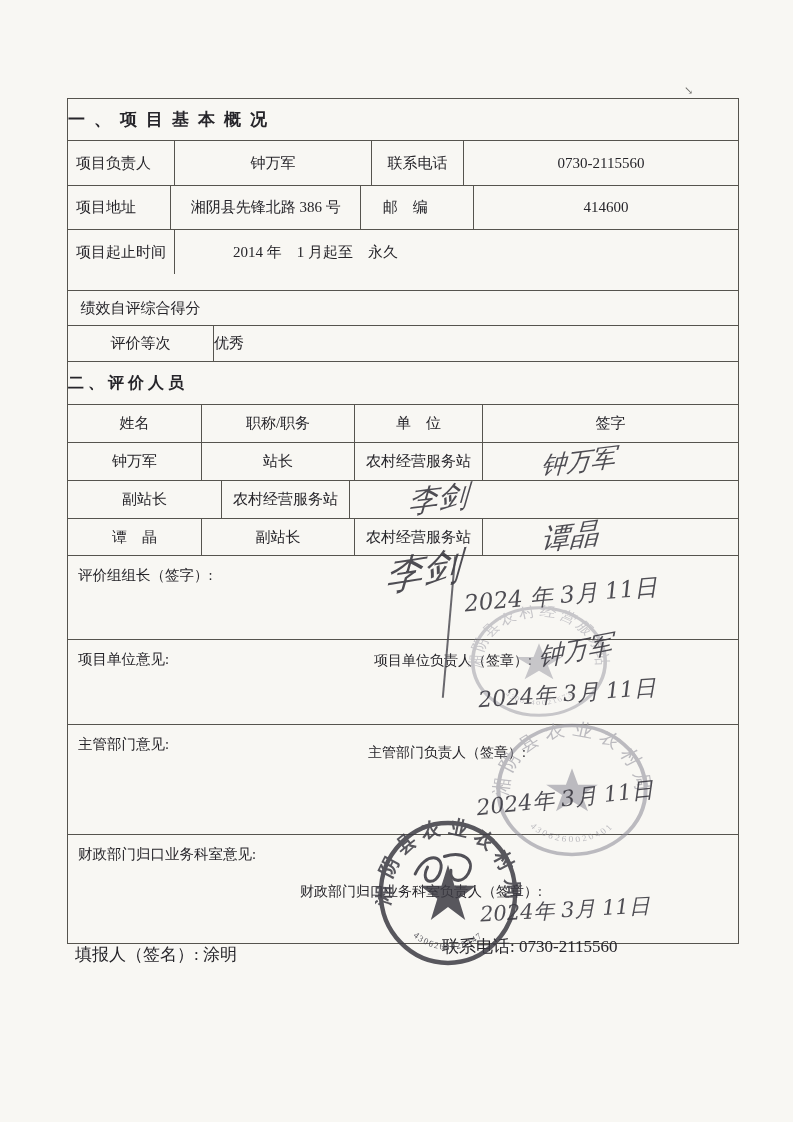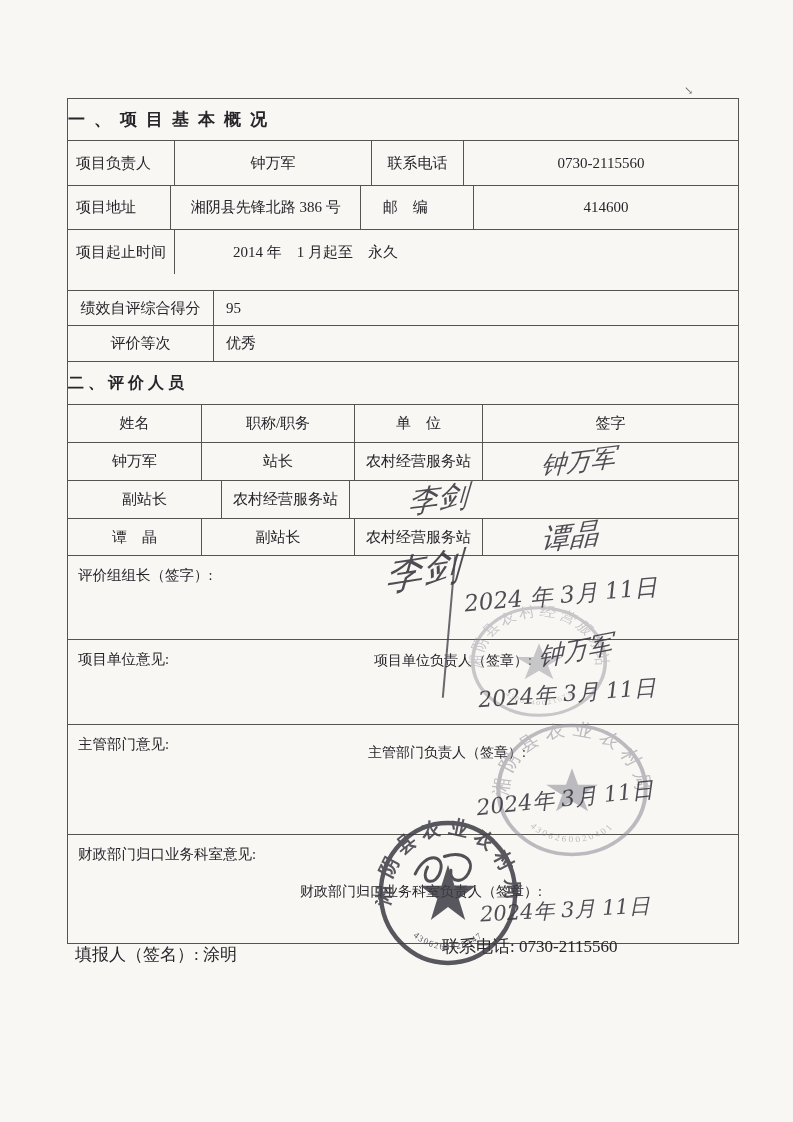--- a/index.html
+++ b/index.html
@@ -59,26 +59,25 @@
       <div class="cell ctr" style="width:275px;margin-left:24px;">414600</div>
     </div>
 
     <div class="row" style="height:45px;">
       <div class="cell lab" style="width:106px;">项目起止时间</div>
       <div class="cell" style="width:564px;padding-left:58px;">2014 年　1 月起至　永久</div>
     </div>
 
     <div class="row" style="height:35px;margin-top:16px;">
       <div class="cell ctr" style="width:145px;">绩效自评综合得分</div>
-      <div class="cell" style="width:525px;padding-left:12px;">95</div>
     </div>
 
     <div class="row" style="height:36px;">
       <div class="cell ctr" style="width:145px;">评价等次</div>
-      <div class="cell" style="width:525px;padding-left:12px;">优秀</div>
+      <div class="cell" style="width:525px;">优秀</div>
     </div>
 
     <div class="row title-row t2" style="height:43px;">
       <span>二、评价人员</span>
     </div>
 
     <div class="row" style="height:38px;font-size:14.5px;">
       <div class="cell ctr" style="width:133px;">姓名</div>
       <div class="cell ctr" style="width:153px;">职称/职务</div>
       <div class="cell ctr" style="width:128px;">单　位</div>

